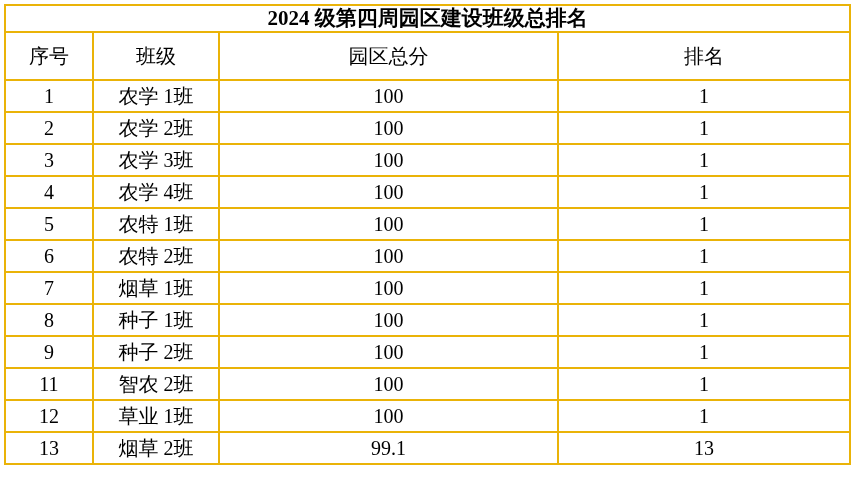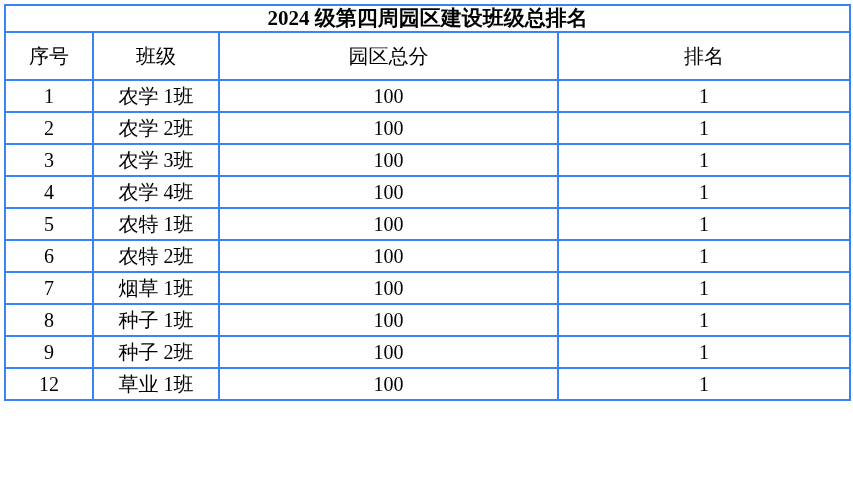--- a/index.html
+++ b/index.html
@@ -20,21 +20,21 @@
     background: #ffffff;
   }
   table.ranking {
     border-collapse: collapse;
     table-layout: fixed;
     width: 845px;
     background: #ffffff;
   }
   table.ranking th,
   table.ranking td {
-    border: 2px solid #3b82f6;
+    border: 2px solid #eab308;
     text-align: center;
     vertical-align: middle;
     padding: 0;
     font-size: 20px;
     font-weight: normal;
     line-height: 1.1;
     overflow: hidden;
     white-space: nowrap;
   }
   col.c-seq   { width: 88px; }
@@ -117,20 +117,32 @@
           <td>100</td>
           <td>1</td>
         </tr>
         <tr class="data-row">
           <td>9</td>
           <td>种子 2班</td>
           <td>100</td>
           <td>1</td>
         </tr>
         <tr class="data-row">
+          <td>11</td>
+          <td>智农 2班</td>
+          <td>100</td>
+          <td>1</td>
+        </tr>
+        <tr class="data-row">
           <td>12</td>
           <td>草业 1班</td>
           <td>100</td>
           <td>1</td>
+        </tr>
+        <tr class="data-row">
+          <td>13</td>
+          <td>烟草 2班</td>
+          <td>99.1</td>
+          <td>13</td>
         </tr>
       </tbody>
   </table>
 </div>
 
 </body></html>

